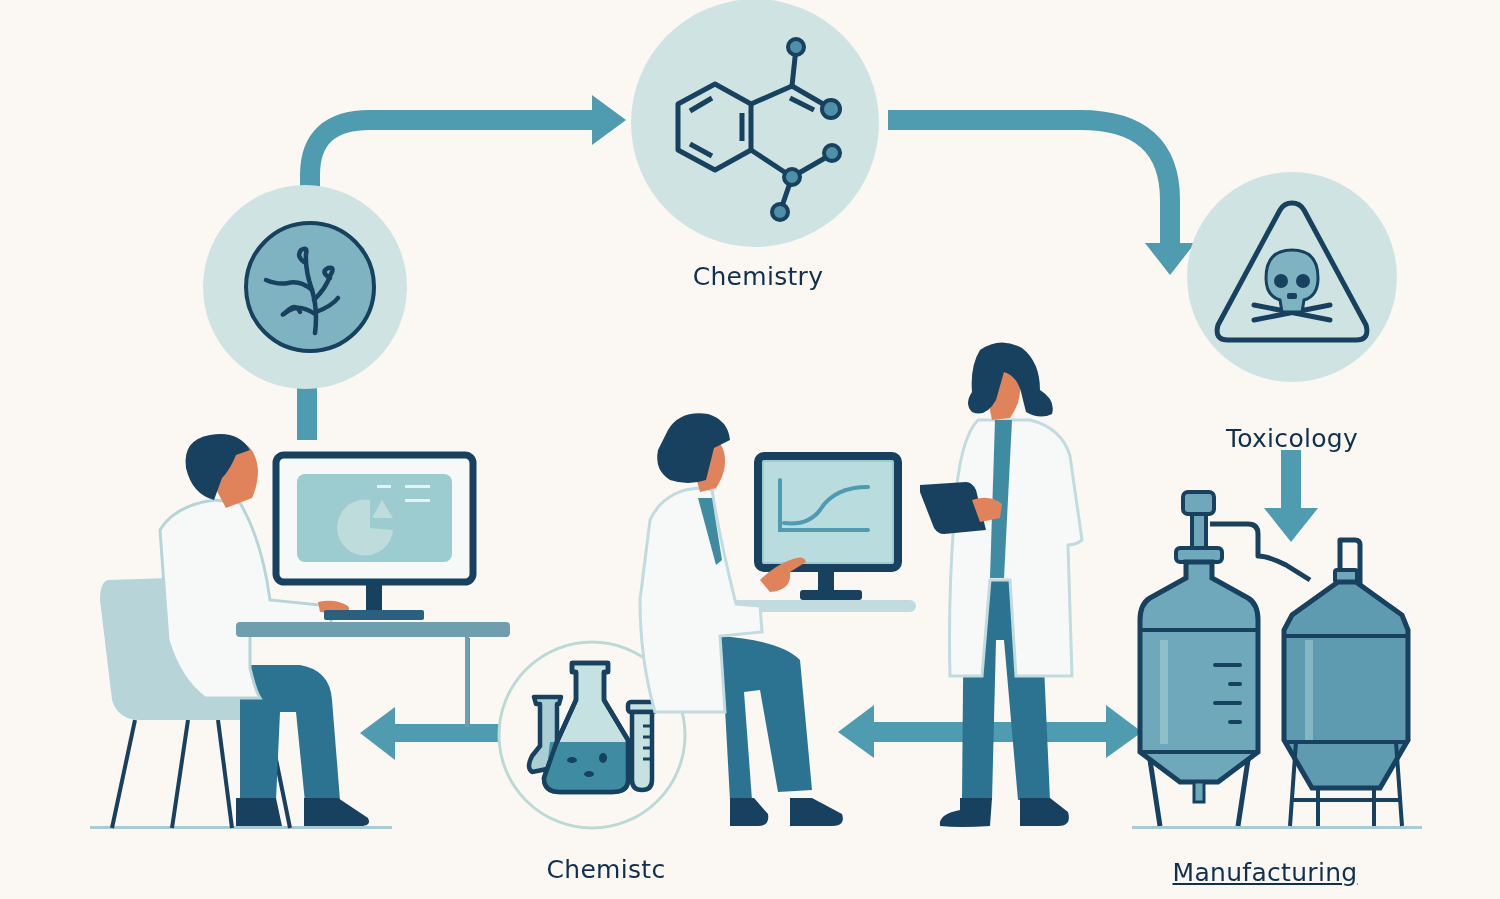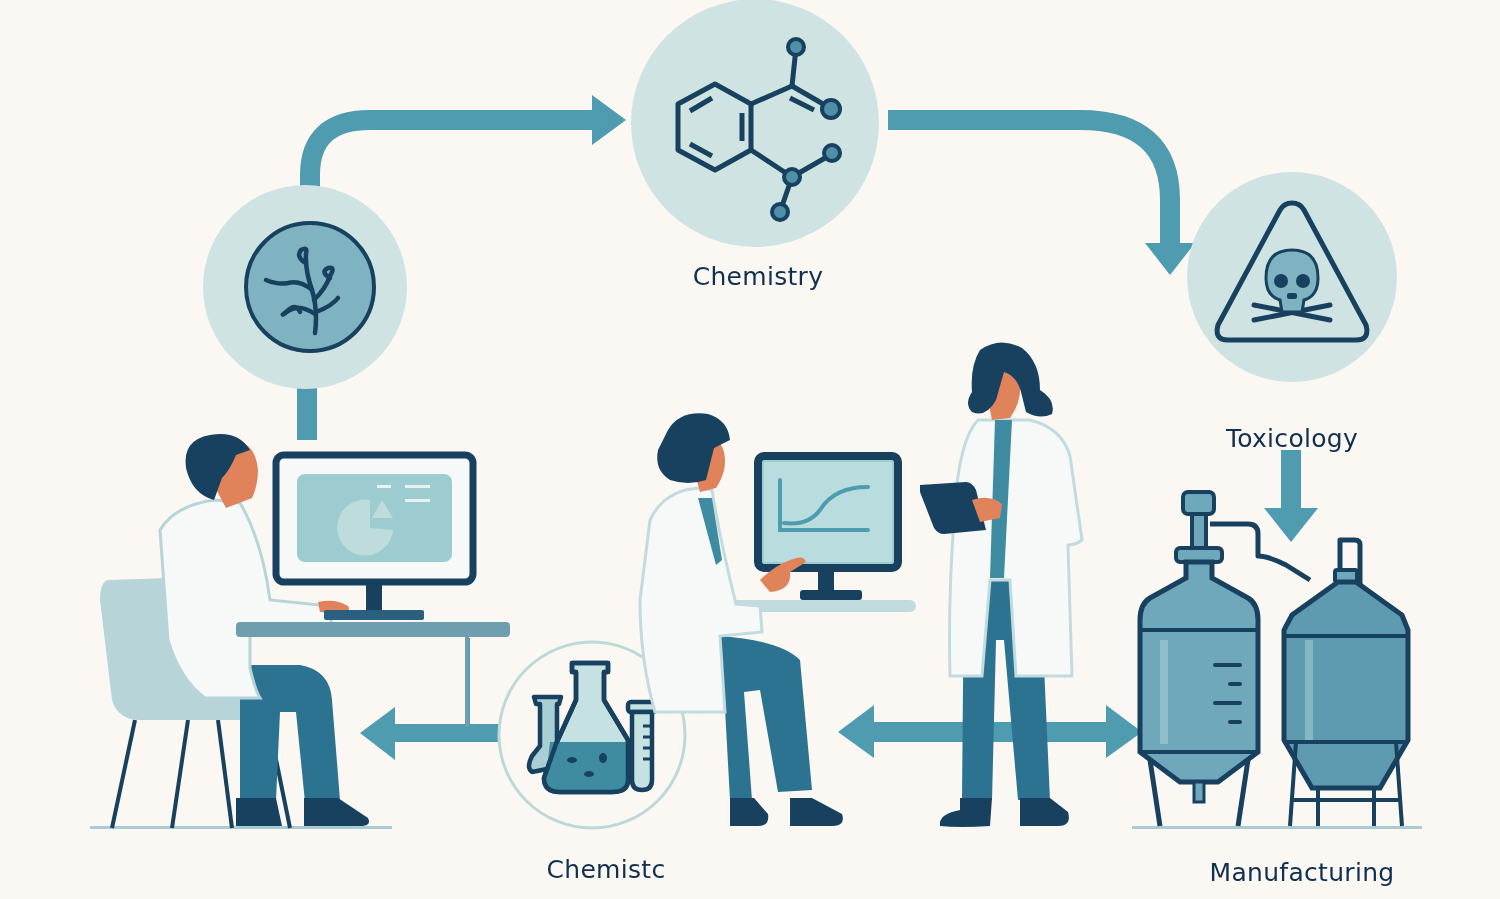--- a/index.html
+++ b/index.html
@@ -246,13 +246,13 @@
       <line x1="1318" y1="788" x2="1318" y2="826"></line>
       <line x1="1374" y1="788" x2="1374" y2="826"></line>
       <line x1="1292" y1="800" x2="1400" y2="800"></line>
     </g>
   </g>
 </svg>
 
 <div class="label" style="left:758px; top:262px;">Chemistry</div>
 <div class="label" style="left:1292px; top:424px;">Toxicology</div>
 <div class="label" style="left:606px; top:855px;">Chemistc</div>
-<div class="label" style="left:1302px; top:858px;">Manufacturing</div>
+<div class="label" style="left:1265px; top:858px;text-decoration:underline;">Manufacturing</div>
 
 </body></html>

